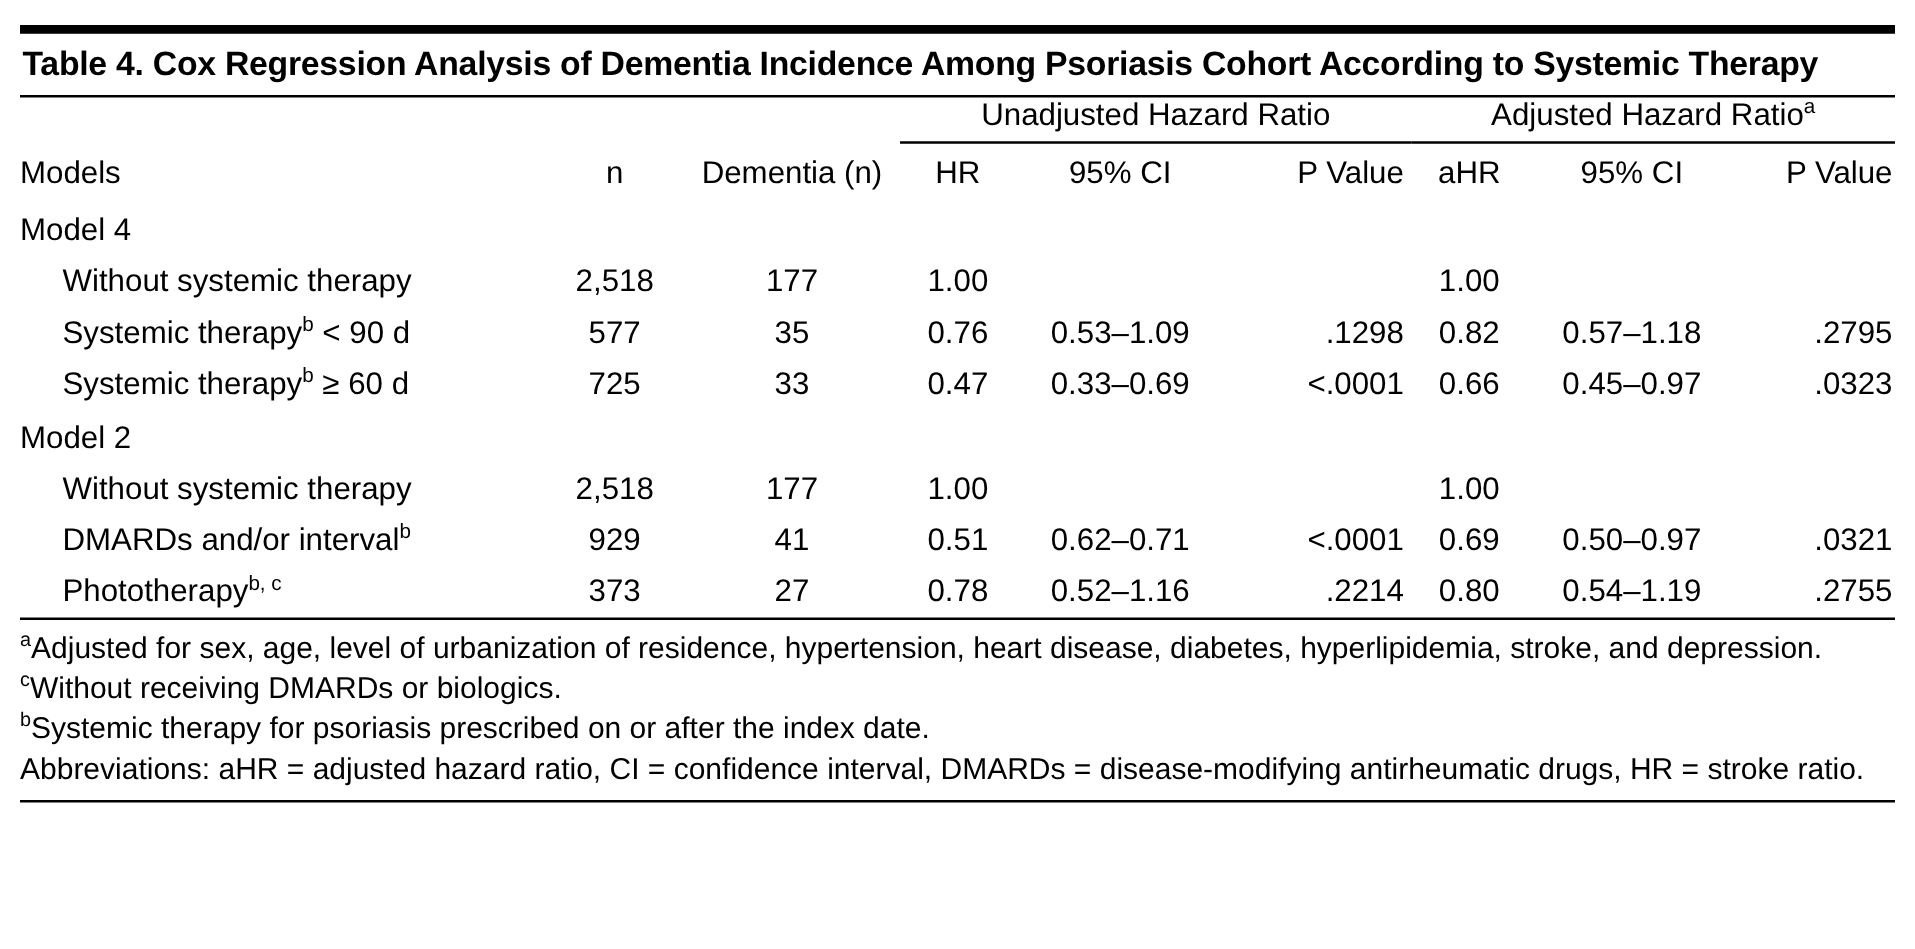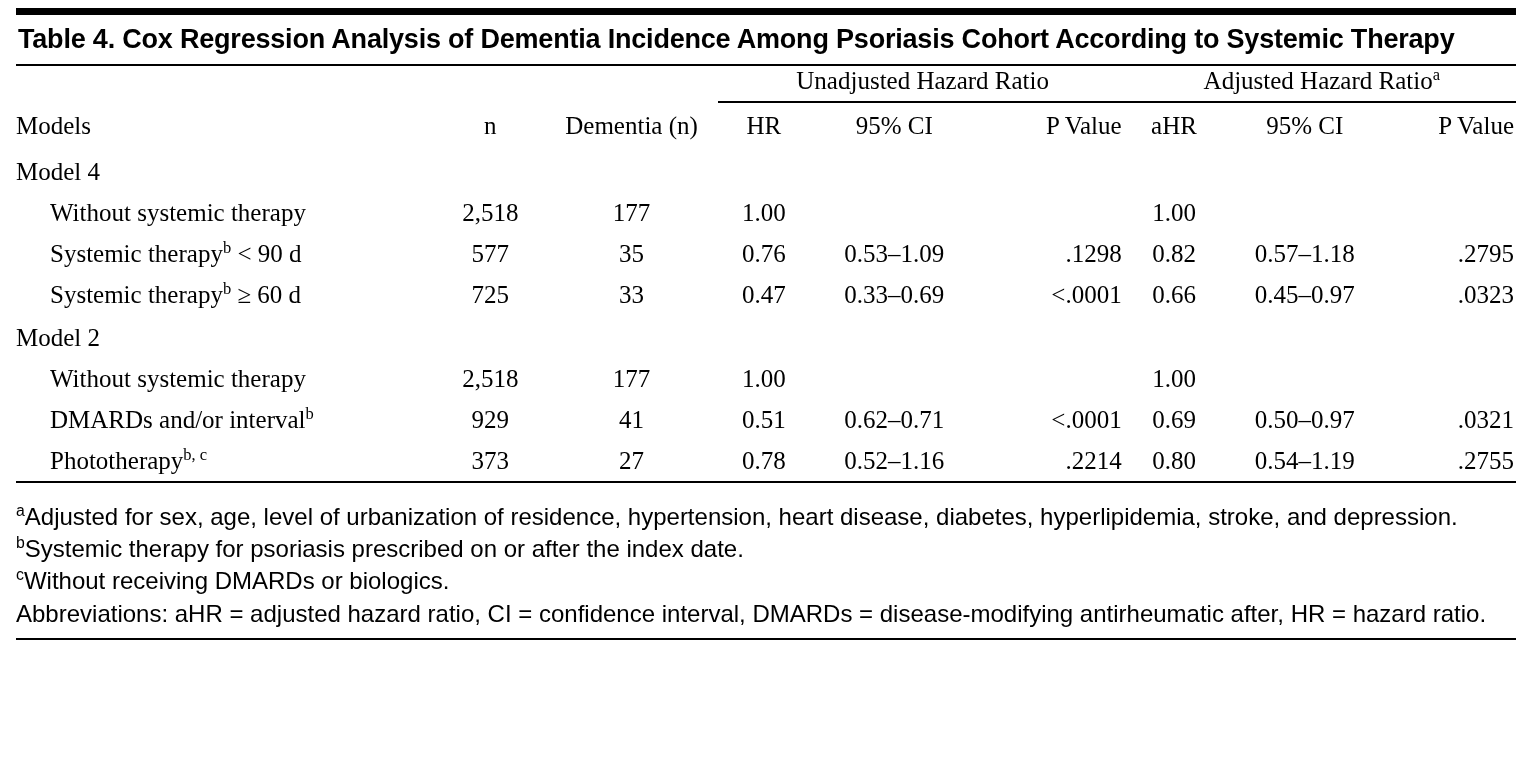--- a/index.html
+++ b/index.html
@@ -12,21 +12,21 @@
     height: 759px;
     font-family: "Liberation Sans", sans-serif;
     color: #000000;
     overflow: hidden;
   }
   .table-wrap {
     width: 1500px;
     margin: 0 auto;
     padding: 0;
     position: relative;
-    top: 8px;
+    top: 20px;
   }
   .rule-top {
     border-top: 7px solid #000;
     width: 100%;
   }
   .rule-thin {
     border-top: 2px solid #000;
     width: 100%;
   }
   .rule-mid {
@@ -37,21 +37,20 @@
     font-size: 27px;
     font-weight: bold;
     line-height: 1.22;
     padding: 8px 2px 8px 2px;
     letter-spacing: -0.2px;
   }
   table.data {
     width: 100%;
     border-collapse: collapse;
     font-size: 25px;
-    font-family: Liberation Serif, serif;
   }
   table.data td, table.data th {
     padding: 0;
     vertical-align: bottom;
   }
   .col-model   { width: 430px; text-align: left; }
   .col-n       { width: 130px; text-align: center; }
   .col-dem     { width: 200px; text-align: center; }
   .col-hr      { width: 110px; text-align: center; }
   .col-ci      { width: 210px; text-align: center; }
@@ -91,21 +90,21 @@
   }
   .indent { padding-left: 34px !important; }
   sup {
     font-size: 0.66em;
     vertical-align: super;
     line-height: 0;
   }
   .footnotes {
     font-size: 24px;
     line-height: 1.30;
-    padding-top: 18px;
+    padding-top: 7px;
   }
   .footnotes p {
     margin: 0 0 1px 0;
     text-indent: 0;
     padding-left: 30px;
   }
   .footnotes p .hang {
     margin-left: -30px;
   }
   .rule-bottom {
@@ -251,19 +250,19 @@
           <td class="col-aci">0.54–1.19</td>
           <td class="col-ap">.2755</td>
         </tr>
       </tbody>
   </table>
 
   <div class="rule-mid"></div>
 
   <div class="footnotes" id="footnotes">
       <p><span class="hang"><sup>a</sup>Adjusted for sex, age, level of urbanization of residence, hypertension, heart disease, diabetes, hyperlipidemia, stroke, and depression.</span></p>
+      <p><span class="hang"><sup>c</sup>Without receiving DMARDs or biologics.</span></p>
       <p><span class="hang"><sup>b</sup>Systemic therapy for psoriasis prescribed on or after the index date.</span></p>
-      <p><span class="hang"><sup>c</sup>Without receiving DMARDs or biologics.</span></p>
-      <p><span class="hang">Abbreviations: aHR = adjusted hazard ratio, CI = confidence interval, DMARDs = disease-modifying antirheumatic after, HR = hazard ratio.</span></p>
+      <p><span class="hang">Abbreviations: aHR = adjusted hazard ratio, CI = confidence interval, DMARDs = disease-modifying antirheumatic drugs, HR = stroke ratio.</span></p>
     </div>
 
   <div class="rule-bottom"></div>
 </div>
 
 </body></html>

